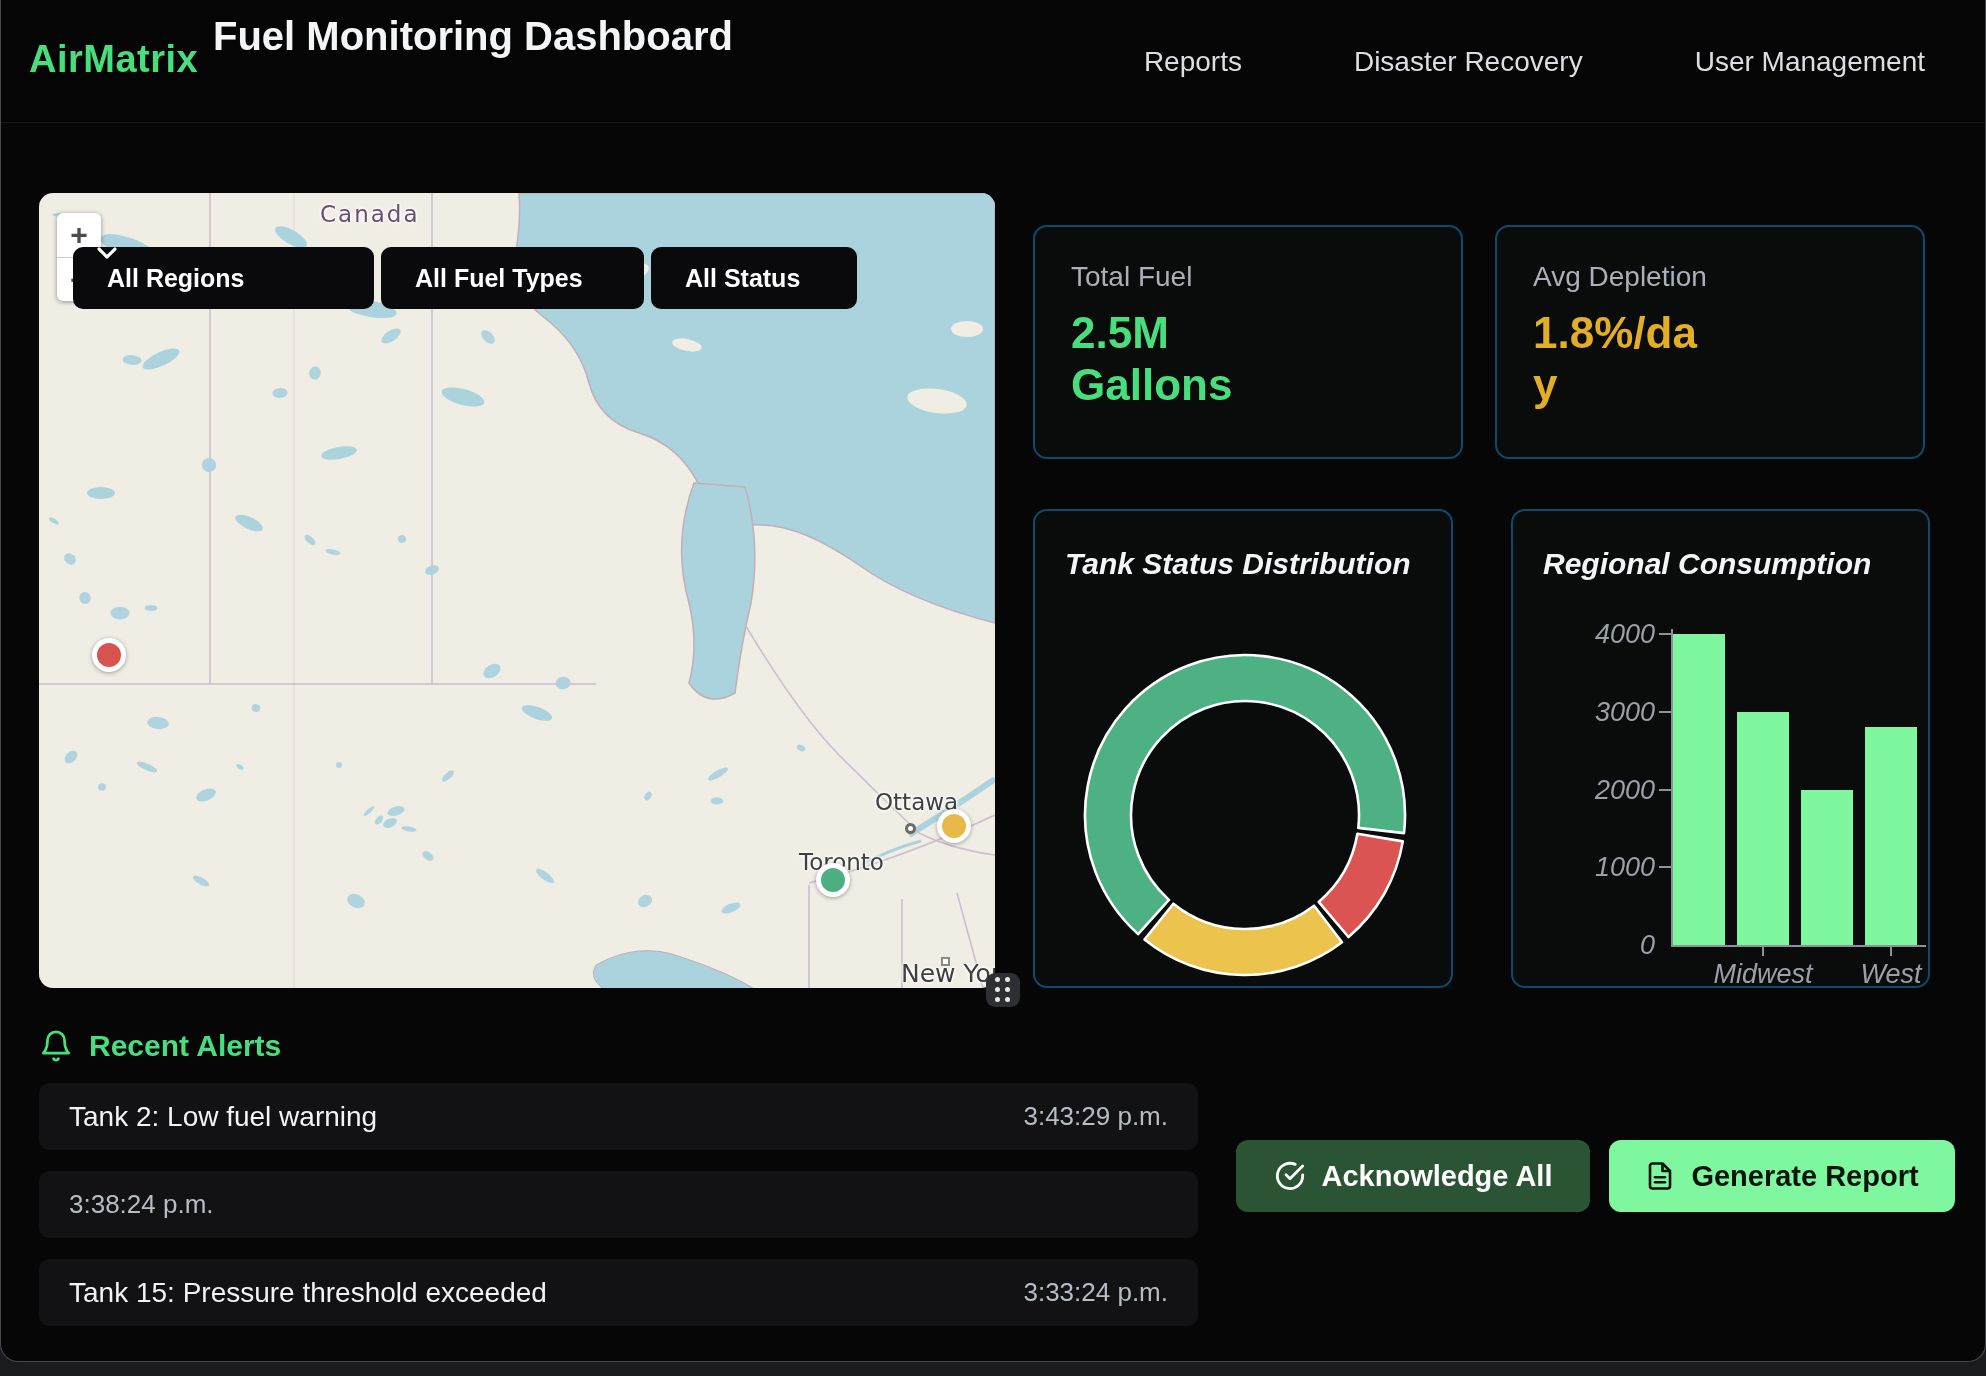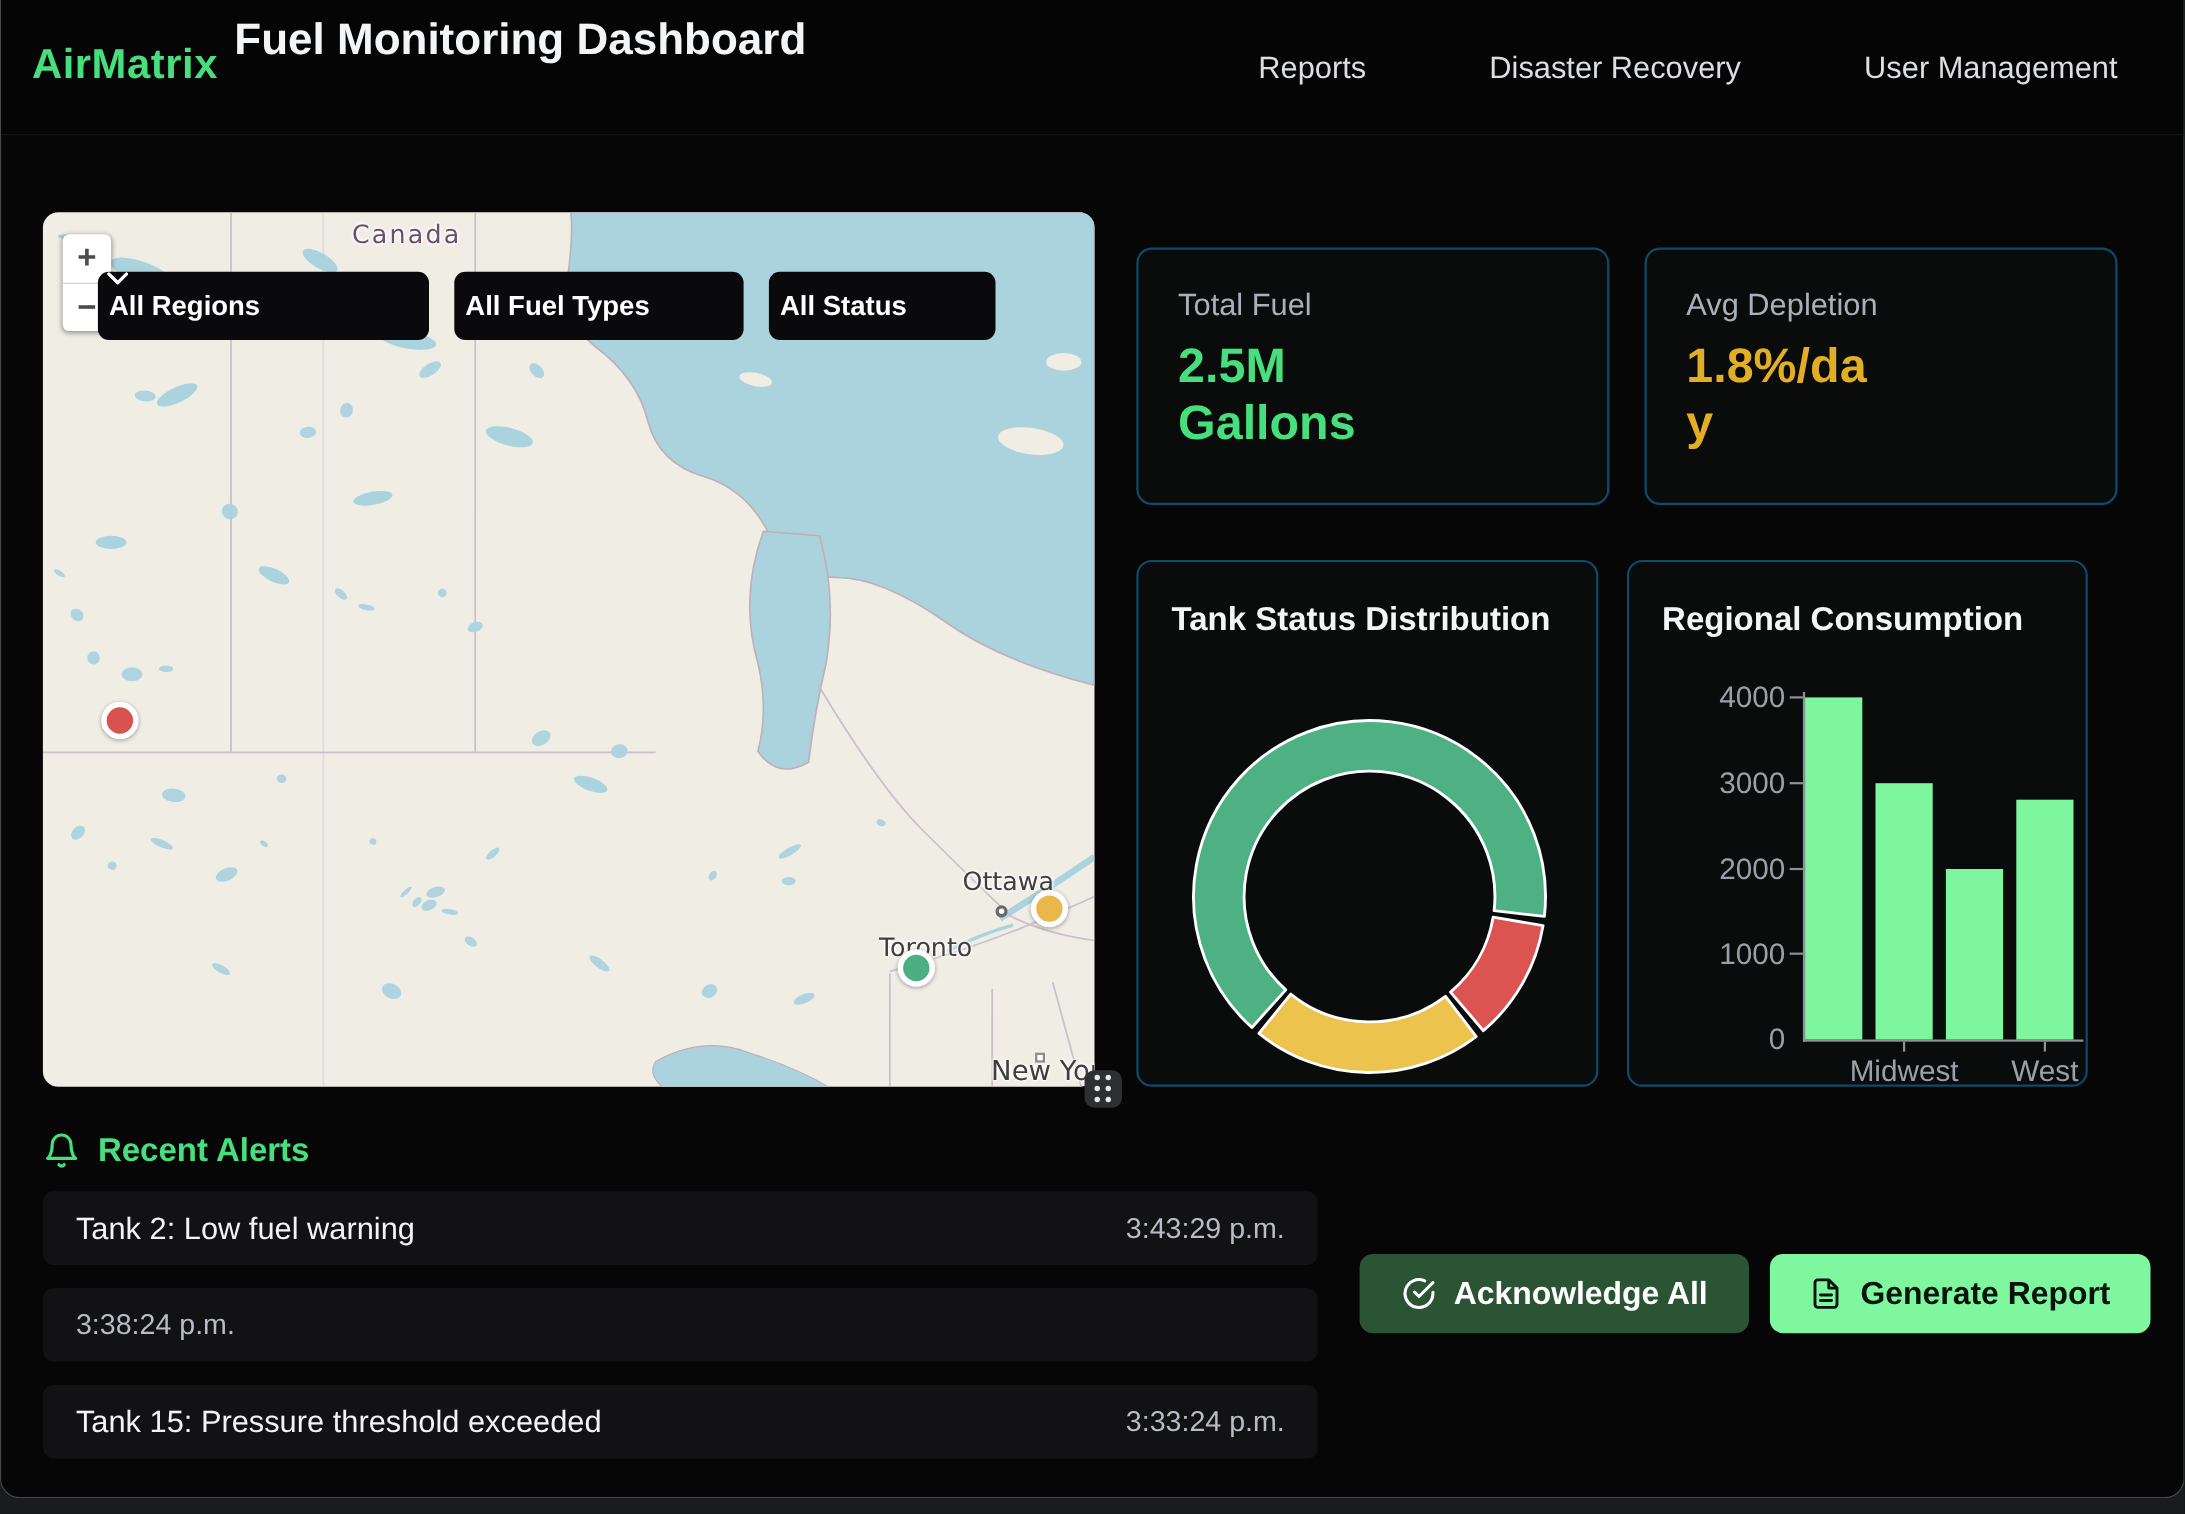--- a/index.html
+++ b/index.html
@@ -26,36 +26,36 @@
   .city-label { font-size:23px; font-weight:500; }
   .town-dot { position:absolute; width:11px; height:11px; border-radius:50%; border:3px solid #6a6a6a; background:#fff; }
   .town-sq { position:absolute; width:9px; height:9px; border:2px solid #8a8a8a; background:#fff; }
   .marker { position:absolute; width:34px; height:34px; border-radius:50%; border:5px solid #fff; box-shadow:0 1px 4px rgba(0,0,0,.35); cursor:pointer; }
   .zoom-ctrl { position:absolute; left:18px; top:20px; width:44px; background:#fff; border-radius:6px; box-shadow:0 1px 5px rgba(0,0,0,.4); z-index:2; }
   .zoom-btn { width:44px; height:44px; display:flex; align-items:center; justify-content:center;
               font-size:30px; font-weight:700; color:#4c4c4c; cursor:pointer; }
   .zoom-btn + .zoom-btn { border-top:1px solid #ccc; }
   .filters { position:absolute; left:34px; top:54px; display:flex; gap:7px; z-index:3; }
   .filter { height:62px; background:#0a0a0c; border-radius:10px; display:flex; align-items:center;
-            justify-content:space-between; padding:0 10px; color:#fff; font-size:25px; font-weight:600; cursor:pointer;margin-left:16px; }
+            justify-content:space-between; padding:0 34px; color:#fff; font-size:25px; font-weight:600; cursor:pointer; }
   .f-regions { width:301px; } .f-fuel { width:263px; } .f-status { width:206px; }
   .chev { margin-left:24px; flex:none; }
   .drag-handle { position:absolute; left:947px; top:780px; width:34px; height:34px; background:#2e2f33; border-radius:9px;
                  display:grid; grid-template-columns:repeat(2,6px); grid-template-rows:repeat(3,6px); gap:4px;
                  place-content:center; cursor:grab; z-index:4; }
   .drag-handle i { width:5px; height:5px; border-radius:50%; background:#e8e8e8; }
 
   
   .stats-row { position:absolute; left:1032px; top:225px; width:892px; height:234px; display:flex; gap:32px; }
   .card { background:#0a0c0b; border:2px solid #0c4a6e; border-radius:14px; }
   .stat-card { flex:1; padding:34px 36px; }
   .stat-label { font-size:28px; color:#aab0b9; font-weight:500; }
   .stat-value { font-size:44px; font-weight:700; line-height:1.18; margin-top:14px; max-width:175px;
                 overflow-wrap:break-word; word-break:break-word; }
-  .charts-row { position:absolute; left:1032px; top:509px; display:flex; gap:26px; }
+  .charts-row { position:absolute; left:1032px; top:509px; display:flex; gap:58px;font-style:italic; }
   .chart-card { position:relative; width:420px; height:479px; padding:36px 30px; }
   .bar-card { width:419px; }
   .card-title { font-size:30px; font-weight:700; color:#f4f5f7; }
   .donut-svg { position:absolute; left:0; top:0; }
 
   .bar-area { position:absolute; left:0; top:0; width:419px; height:479px; }
   .axis-y { position:absolute; left:158px; top:118px; width:2px; height:318px; background:#8d9198; }
   .axis-x { position:absolute; left:158px; top:434px; width:255px; height:2px; background:#8d9198; }
   .bar-plot { position:absolute; left:160px; top:123px; width:244px; height:311px; display:flex; align-items:flex-end; gap:12px; }
   .bar { width:52px; flex:none; }

